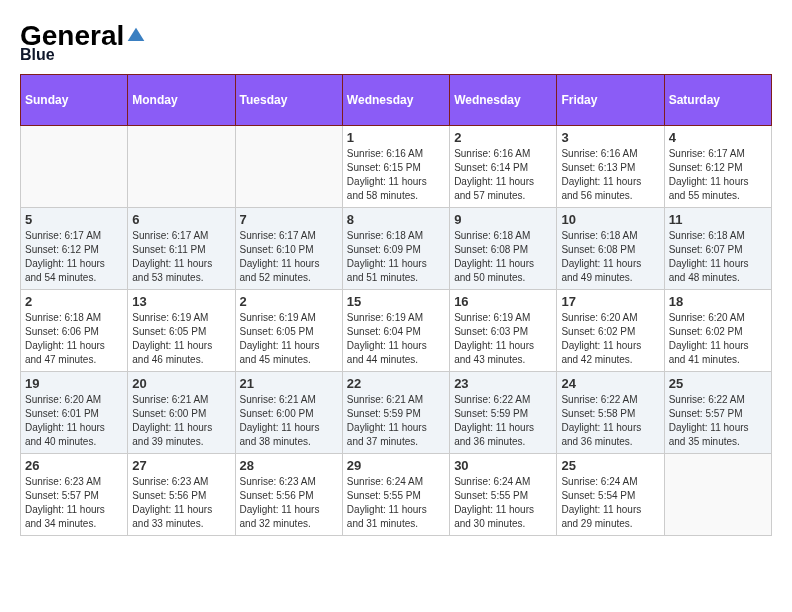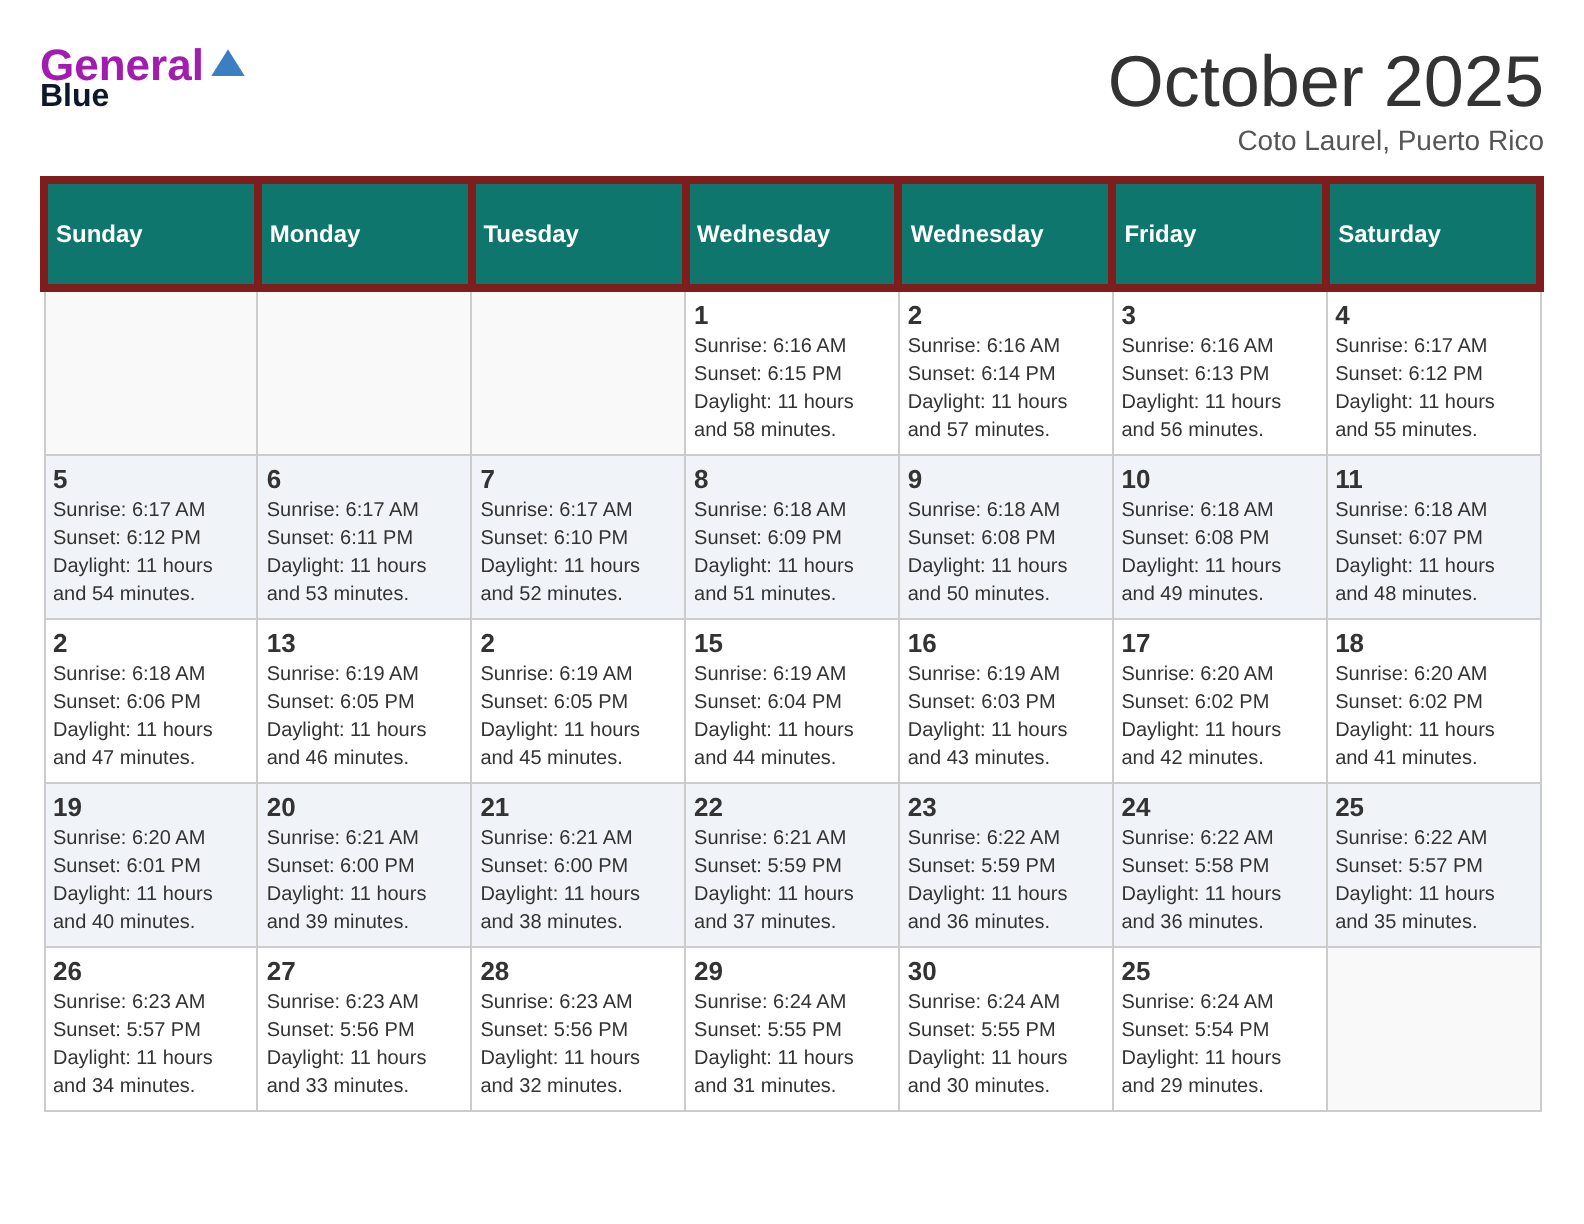--- a/index.html
+++ b/index.html
@@ -19,23 +19,23 @@
     .logo {
       display: flex;
       flex-direction: column;
       align-items: flex-start;
     }
     .logo-text {
       display: flex;
       align-items: center;
     }
     .logo-general {
-      font-size: 22px;
-      font-weight: bold;
-      color: #a21caf;
+      font-size: 28px;
+      font-weight: bold;
+      color: #000000;
     }
     .logo-blue {
       font-size: 16px;
       font-weight: bold;
       color: #0f172a;
     }
     .logo-icon {
       width: 20px;
       height: 20px;
       margin-left: 2px;
@@ -51,27 +51,27 @@
     .location {
       font-size: 14px;
       color: #555;
     }
     .calendar {
       width: 100%;
       border-collapse: collapse;
       font-size: 11px;
     }
     .calendar thead tr th {
-      background: #0f766e;
+      background: #8b5cf6;
       color: #fff;
       padding: 18px 4px;
       text-align: left;
       font-size: 12px;
       font-weight: bold;
-      border: 4px solid #7f1d1d;
+      border: 1px solid #7f1d1d;
     }
     .calendar tbody tr td {
       border: 1px solid #ccc;
       vertical-align: top;
       padding: 4px;
       width: calc(100% / 7);
       min-height: 80px;
       background: #fff;
     }
     .calendar tbody tr:nth-child(even) td {
@@ -98,24 +98,20 @@
 <div class="header">
   <div class="logo">
     <div class="logo-text">
       <span class="logo-general">General</span>
       <svg class="logo-icon" viewBox="0 0 24 24">
         <polygon points="12,2 22,18 2,18" fill="#3a7fc1"></polygon>
       </svg>
     </div>
     <span class="logo-blue" style="margin-top:-6px;">Blue</span>
   </div>
-  <div class="title-block">
-    <div class="month-title">October 2025</div>
-    <div class="location">Coto Laurel, Puerto Rico</div>
-  </div>
 </div>
 
 <table class="calendar">
   <thead>
     <tr>
     <th>Sunday</th>
         <th>Monday</th>
         <th>Tuesday</th>
         <th>Wednesday</th>
         <th>Wednesday</th>

